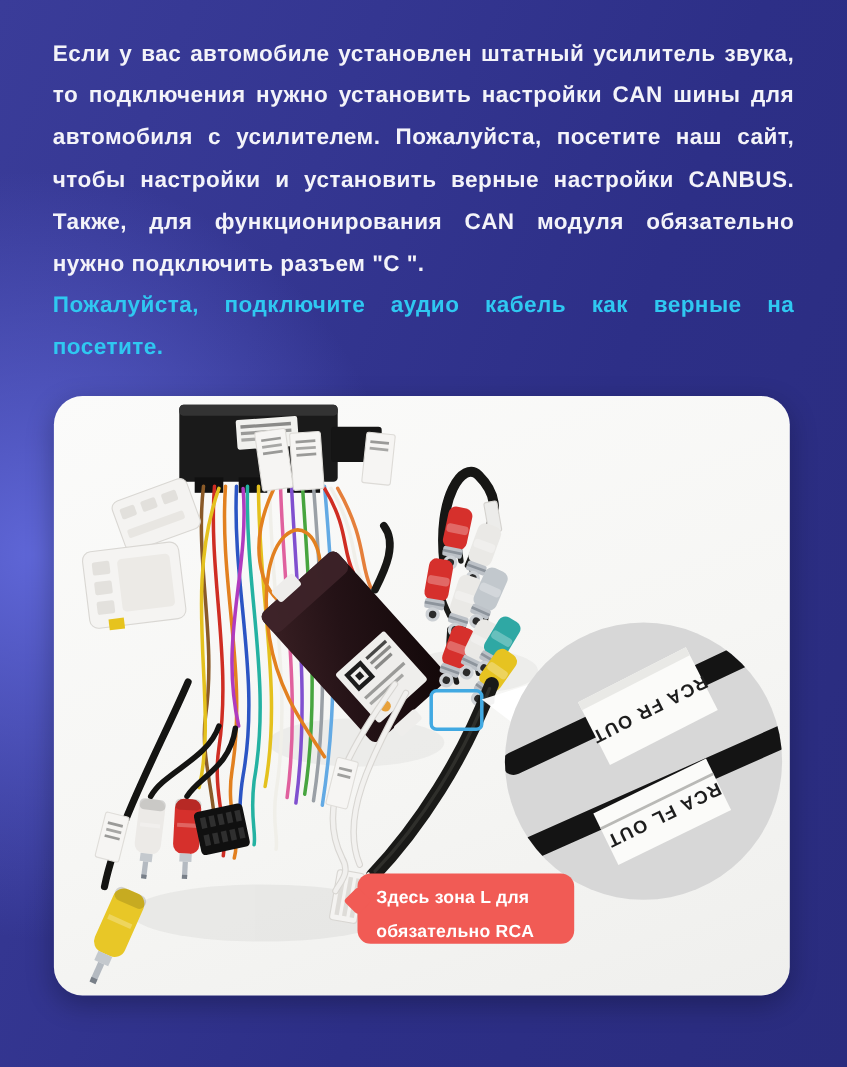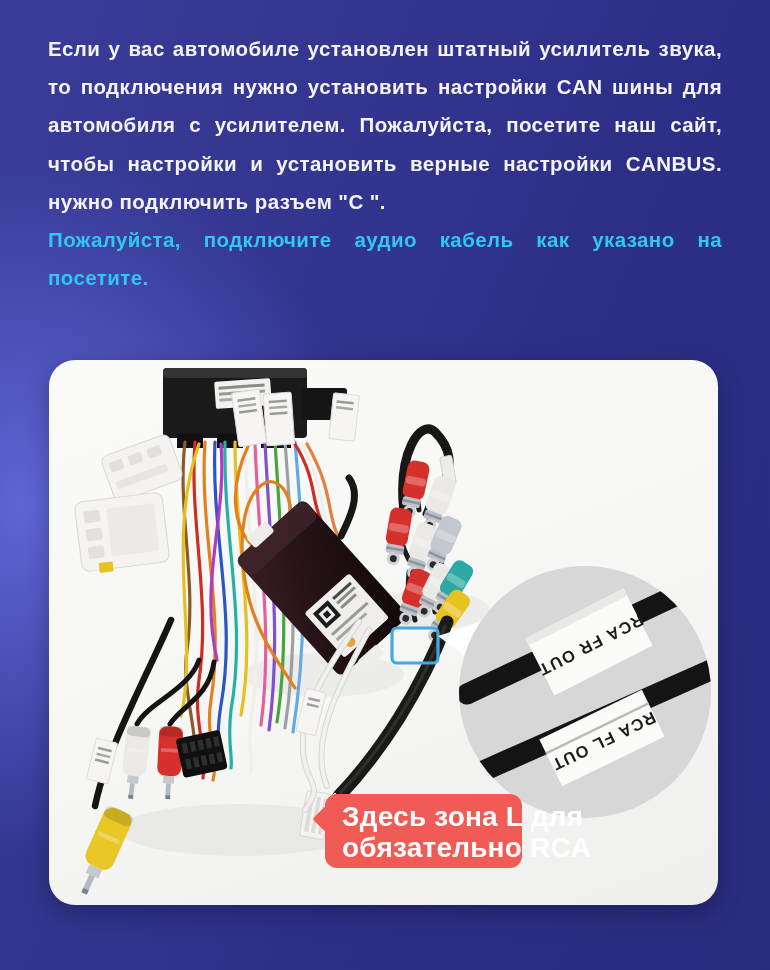--- a/index.html
+++ b/index.html
@@ -18,41 +18,42 @@
   }
   .jline.jlast{text-align-last:left;white-space:normal;}
   .jline.cyan{color:#2fc8f1;}
   .photo-card{
     position:absolute;left:49px;top:360px;width:669px;height:545px;
     background:linear-gradient(160deg,#fbfbfa 0%,#f6f6f4 55%,#efefed 100%);
     border-radius:26px;box-shadow:0 8px 24px rgba(0,0,10,.28);
   }
   .photo-card svg{position:absolute;left:0;top:0;border-radius:26px;}
   .callout{
-    position:absolute;left:276px;top:434px;width:197px;height:74px;
+    position:absolute;left:276px;top:434px;width:197px;height:64px;
     background:#f15b55;border-radius:12px;box-sizing:border-box;
     padding:7px 8px 0 17px;color:#ffffff;
-    font-size:28px;font-weight:700;letter-spacing:.2px;line-height:31px;
+    font-size:16px;font-weight:700;letter-spacing:.2px;line-height:31px;
   }
   .callout::before{
     content:"";position:absolute;left:-9px;top:16px;width:18px;height:18px;
     background:#f15b55;transform:rotate(45deg);border-radius:3px;
   }
   .callout span{display:block;white-space:nowrap;}
 </style>
 </head>
 <body>
 
 <div class="intro">
   <div class="jline">Если у вас автомобиле установлен штатный усилитель звука,</div>
   <div class="jline">то подключения нужно установить настройки CAN шины для</div>
   <div class="jline">автомобиля с усилителем. Пожалуйста, посетите наш сайт,</div>
   <div class="jline">чтобы настройки и установить верные настройки CANBUS.</div>
+  <div class="jline">Также, для функционирования CAN модуля обязательно</div>
   <div class="jline jlast">нужно подключить разъем "C ".</div>
-  <div class="jline cyan">Пожалуйста, подключите аудио кабель как указано на</div>
+  <div class="jline cyan">Пожалуйста, подключите аудио кабель как верные на</div>
   <div class="jline cyan jlast">посетите.</div>
 </div>
 
 <div class="photo-card">
   <svg width="669" height="545" viewBox="0 0 669 545">
     <defs>
       <linearGradient id="modGrad" x1="0" y1="0" x2="1" y2="1">
         <stop offset="0" stop-color="#3a2024"></stop>
           <stop offset=".45" stop-color="#241216"></stop>
           <stop offset="1" stop-color="#120809"></stop>

